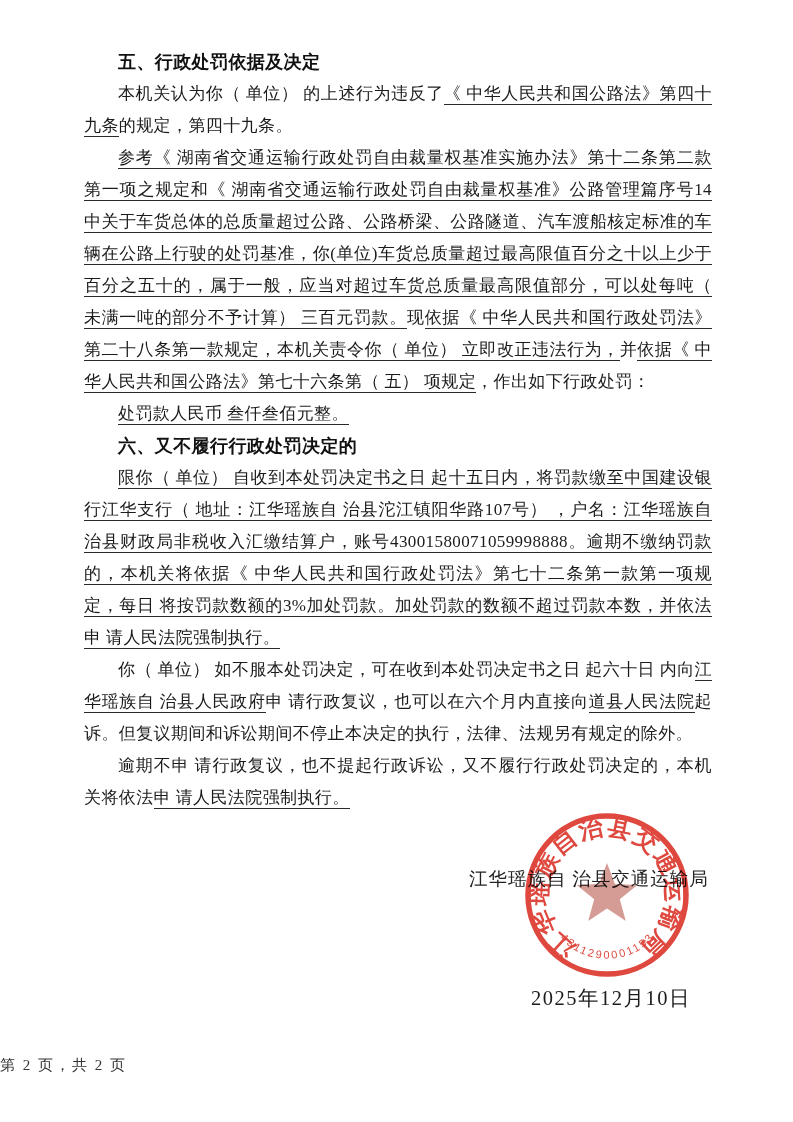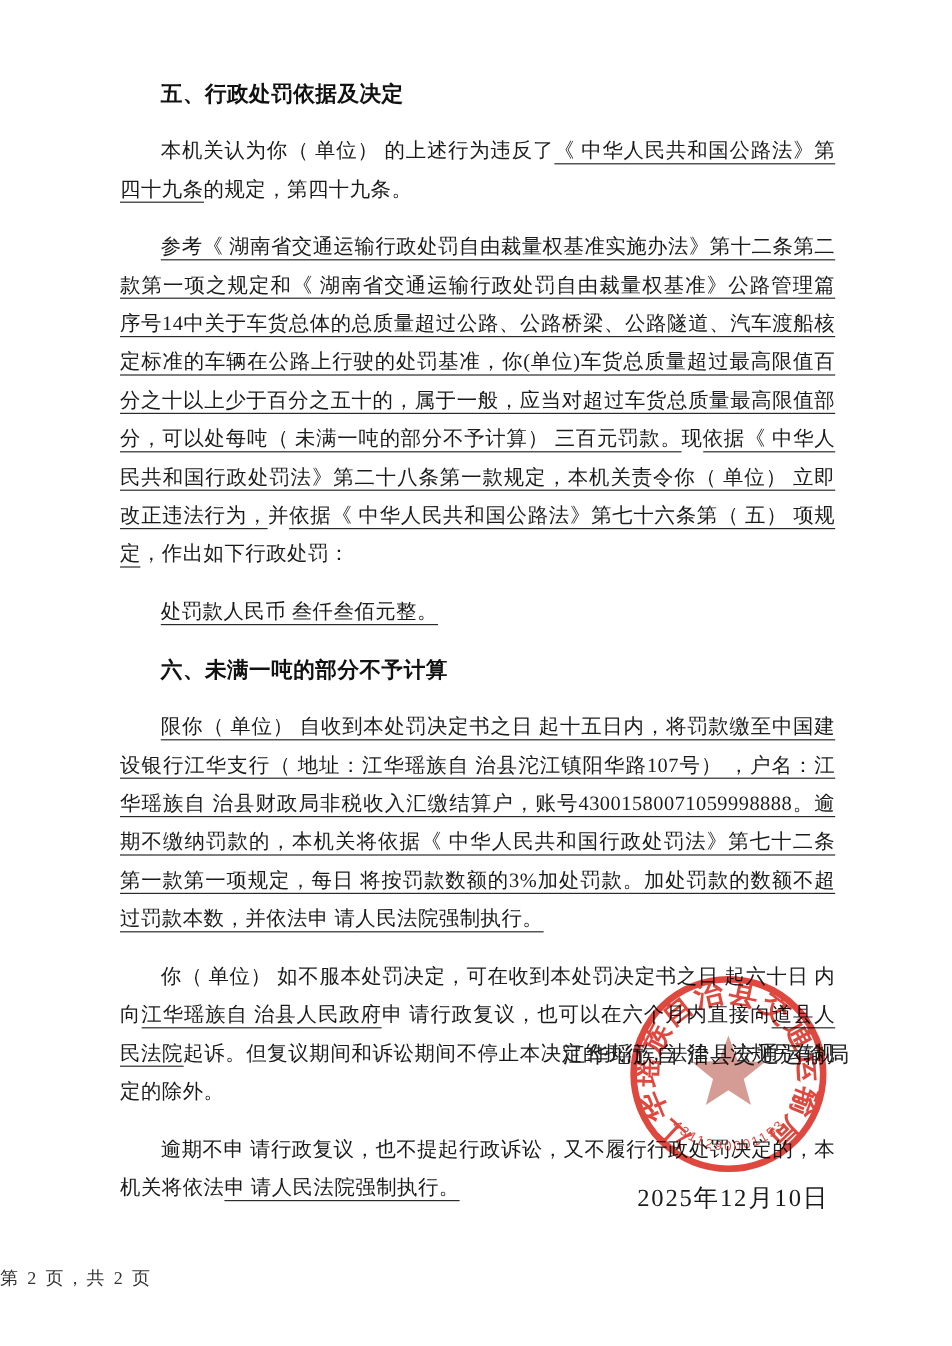--- a/index.html
+++ b/index.html
@@ -3,21 +3,21 @@
 <meta charset="utf-8">
 <style>
   html,body{margin:0;padding:0;}
   body{
     width:793px;height:1122px;background:#ffffff;position:relative;
     font-family:"Liberation Serif","DejaVu Serif",serif;color:#1b1b1b;
   }
   .page{position:absolute;inset:0;background:#fff;overflow:hidden;}
   .content{position:absolute;left:84px;top:46px;width:628px;}
   .blk{
-    margin:16px;font-size:17px;line-height:32px;text-align:justify;
+    margin:0;font-size:17px;line-height:32px;text-align:justify;
     text-indent:34px;letter-spacing:0.4px;
   }
   .heading{
     font-family:"Liberation Sans","DejaVu Sans",sans-serif;
     font-weight:bold;font-size:18px;text-align:left;color:#111;
   }
   .amount{text-align:left;}
   .u{border-bottom:1.2px solid #2b2b2b;padding-bottom:1px;}
   .sig-org{
     position:absolute;left:469px;top:866px;font-size:18.5px;
@@ -39,21 +39,21 @@
 </head>
 <body>
 
 <div class="page">
 
   <div class="content">
       <h3 class="blk heading">五、行政处罚依据及决定</h3>
       <p class="blk para"><span>本机关认为你（ 单位） 的上述行为违反了</span><span class="u">《 中华人民共和国公路法》第四十九条</span><span>的规定，第四十九条。</span></p>
       <p class="blk para"><span class="u">参考《 湖南省交通运输行政处罚自由裁量权基准实施办法》第十二条第二款第一项之规定和《 湖南省交通运输行政处罚自由裁量权基准》公路管理篇序号14中关于车货总体的总质量超过公路、公路桥梁、公路隧道、汽车渡船核定标准的车辆在公路上行驶的处罚基准，你(单位)车货总质量超过最高限值百分之十以上少于百分之五十的，属于一般，应当对超过车货总质量最高限值部分，可以处每吨（ 未满一吨的部分不予计算） 三百元罚款。</span><span>现</span><span class="u">依据《 中华人民共和国行政处罚法》第二十八条第一款规定，本机关责令你（ 单位） 立即改正违法行为，</span><span>并</span><span class="u">依据《 中华人民共和国公路法》第七十六条第（ 五） 项规定</span><span>，作出如下行政处罚：</span></p>
       <p class="blk amount"><span class="u">处罚款人民币 叁仟叁佰元整。</span></p>
-      <h3 class="blk heading">六、未满一吨的部分不予计算</h3>
+      <h3 class="blk heading">六、又不履行行政处罚决定的</h3>
       <p class="blk para"><span class="u">限你（ 单位） 自收到本处罚决定书之日 起十五日内，将罚款缴至中国建设银行江华支行（ 地址：江华瑶族自 治县沱江镇阳华路107号） ，户名：江华瑶族自 治县财政局非税收入汇缴结算户，账号43001580071059998888。逾期不缴纳罚款的，本机关将依据《 中华人民共和国行政处罚法》第七十二条第一款第一项规定，每日 将按罚款数额的3%加处罚款。加处罚款的数额不超过罚款本数，并依法申 请人民法院强制执行。</span></p>
       <p class="blk para"><span>你（ 单位） 如不服本处罚决定，可在收到本处罚决定书之日 起六十日 内向</span><span class="u">江华瑶族自 治县人民政府</span><span>申 请行政复议，也可以在六个月内直接向</span><span class="u">道县人民法院</span><span>起诉。但复议期间和诉讼期间不停止本决定的执行，法律、法规另有规定的除外。</span></p>
       <p class="blk para"><span>逾期不申 请行政复议，也不提起行政诉讼，又不履行行政处罚决定的，本机关将依法</span><span class="u">申 请人民法院强制执行。</span></p>
     </div>
 
   <div class="sig-org">江华瑶族自 治县交通运输局</div>
 
   <svg class="stamp" viewBox="0 0 170 170" xmlns="http://www.w3.org/2000/svg">
     <circle cx="85" cy="85" r="79" fill="none" stroke="#dd3a30" stroke-width="5.5"></circle>
     <polygon points="85,53 92.9,74.1 115.4,75.1 97.8,89.2 103.8,110.9 85,98.5 66.2,110.9 72.2,89.2 54.6,75.1 77.1,74.1" fill="#d2958d"></polygon>

